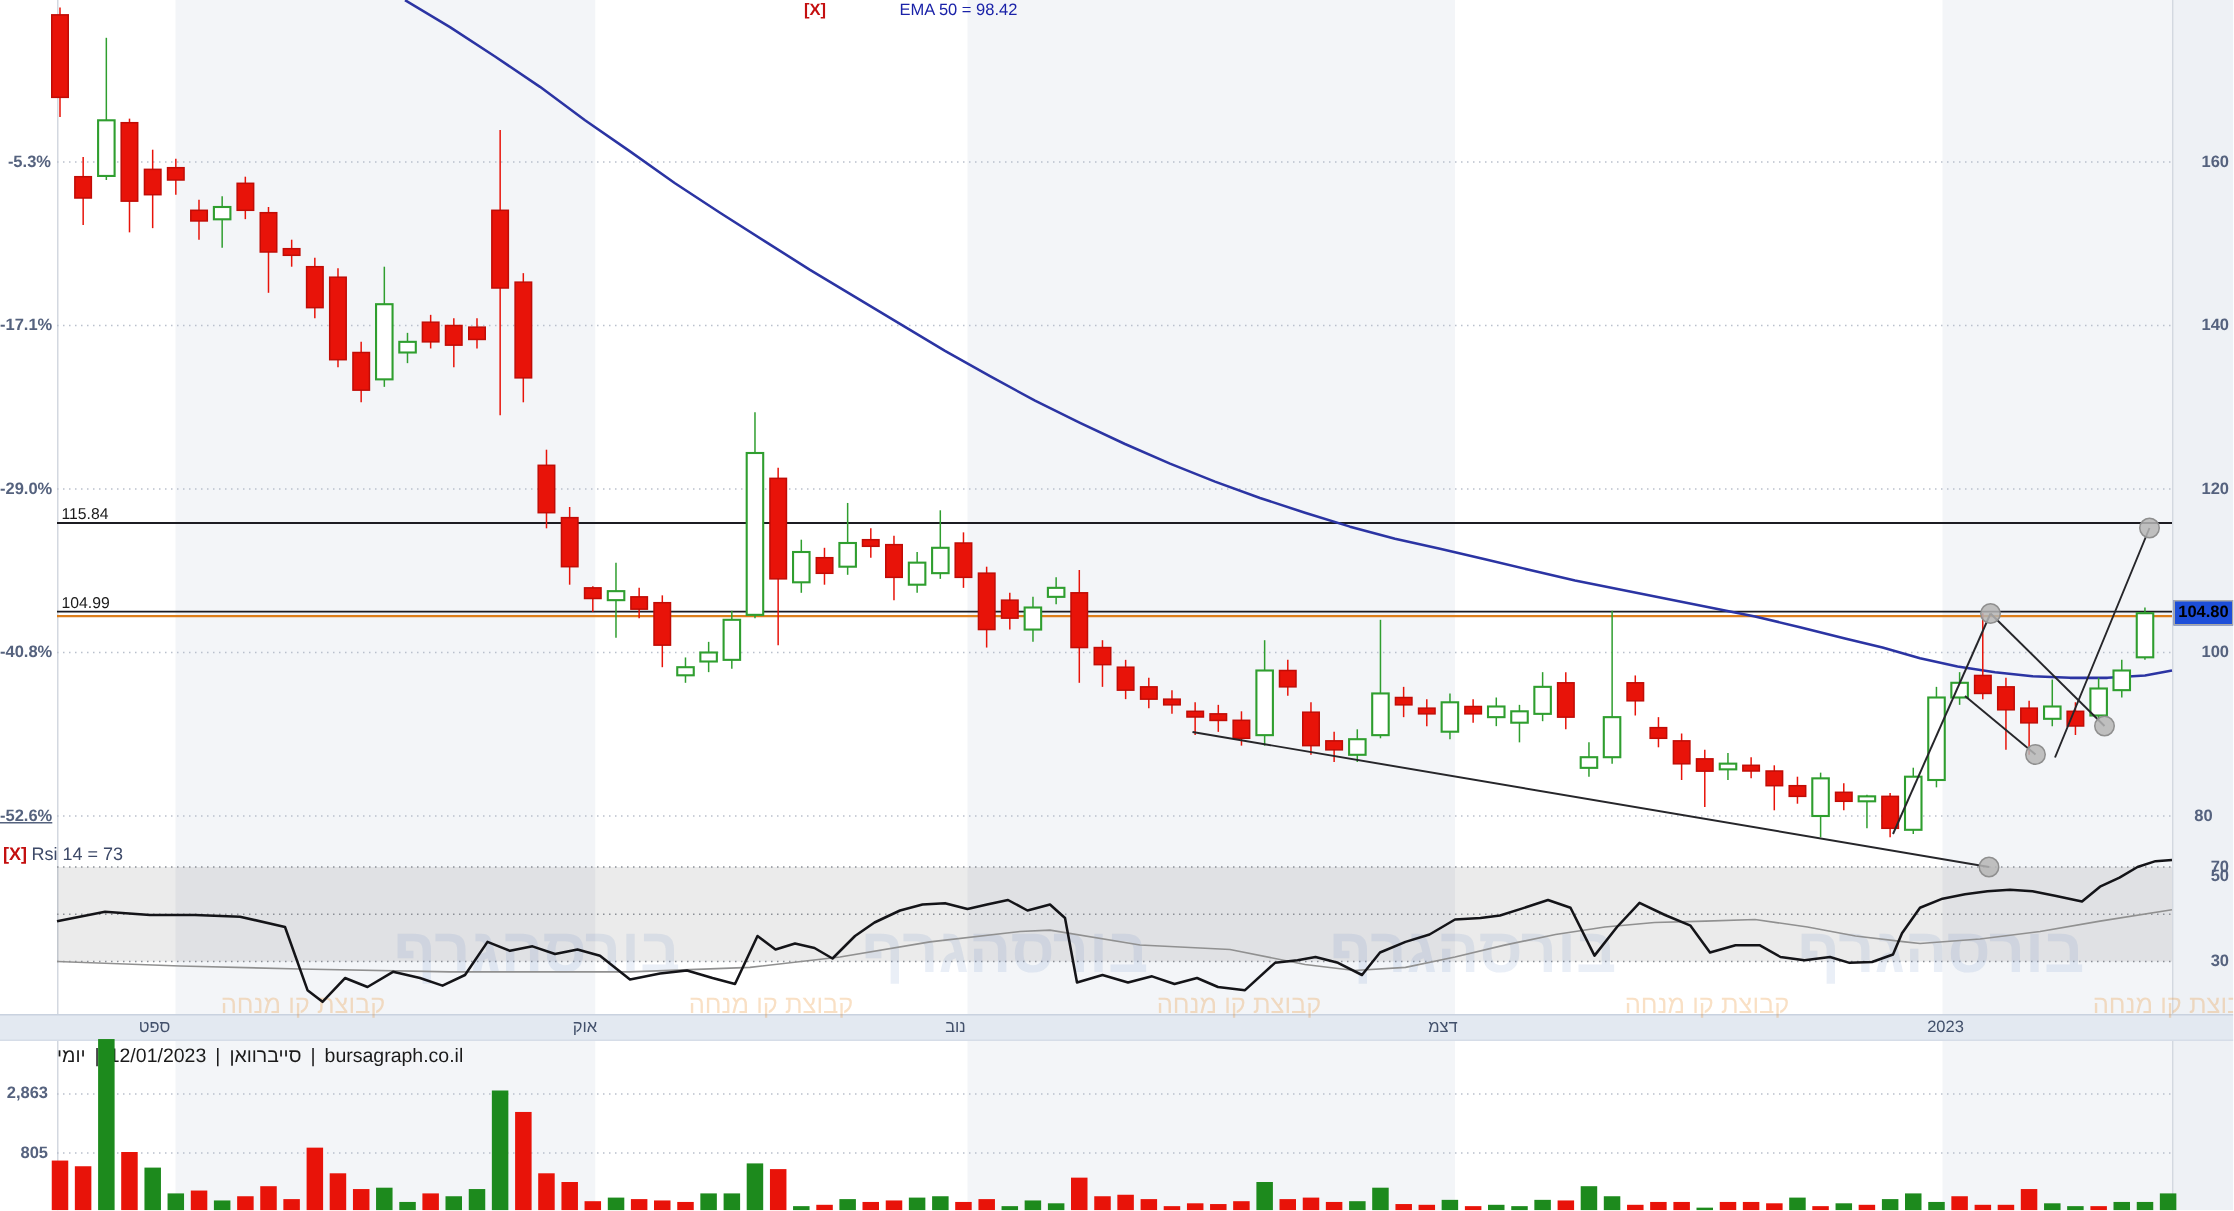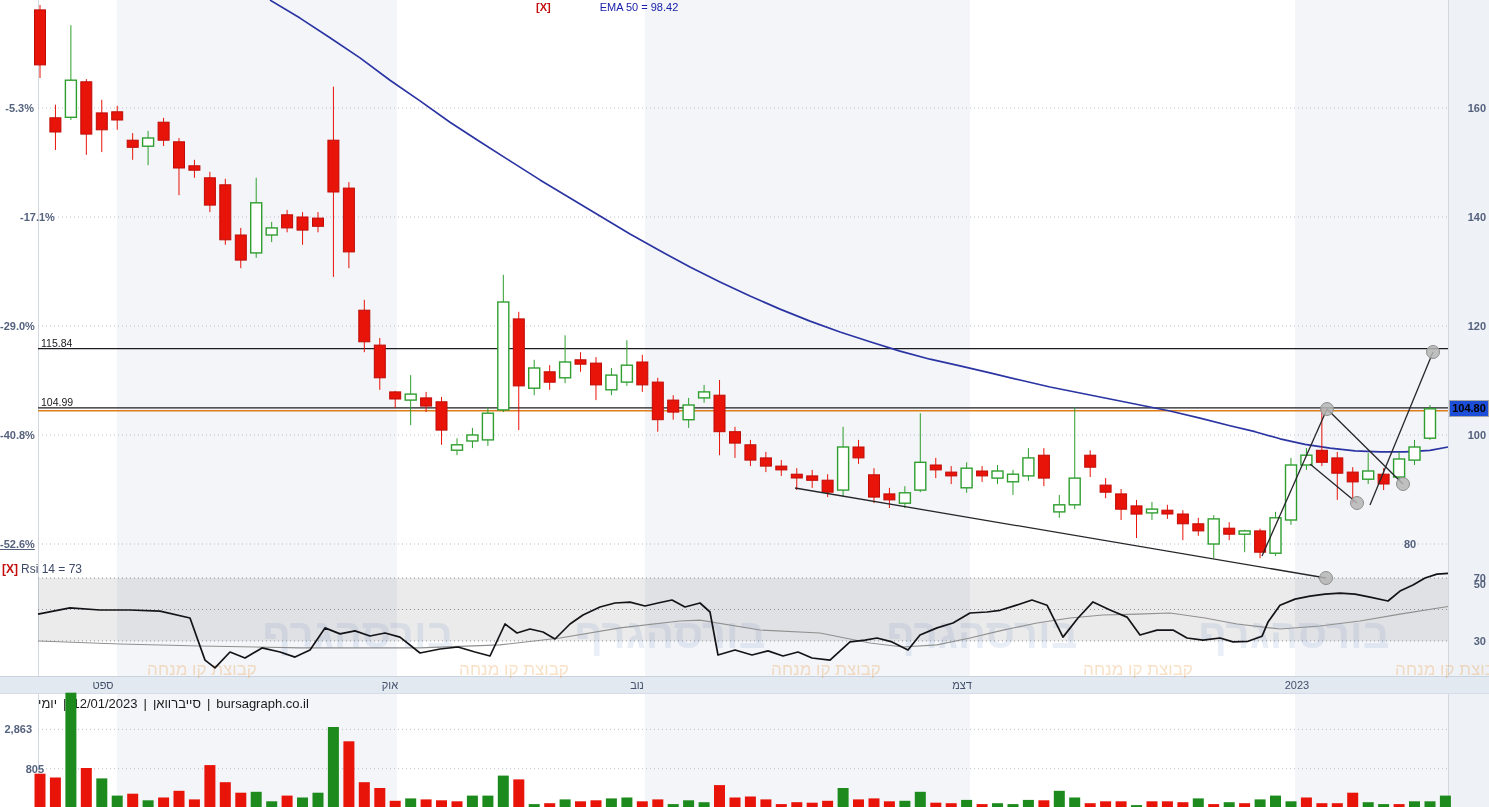--- a/index.html
+++ b/index.html
@@ -387,32 +387,32 @@
   </div>
   <div class="rsi-label">
     <span class="xmark">[X]</span><span class="txt">Rsi 14 = 73</span>
   </div>
 
   <div class="lbl level" style="left:41px;top:336px;">115.84</div>
   <div class="lbl level" style="left:41px;top:395px;">104.99</div>
 
   <div class="price-tag">104.80</div>
 <div class="lbl" style="left:0;width:34px;text-align:right;top:101px;">-5.3%</div>
-    <div class="lbl" style="left:0;width:34px;text-align:right;top:210px;padding-left:20px;">-17.1%</div>
+    <div class="lbl" style="left:0;width:34px;text-align:right;top:210px;">-17.1%</div>
     <div class="lbl" style="left:0;width:34px;text-align:right;top:319px;">-29.0%</div>
     <div class="lbl" style="left:0;width:34px;text-align:right;top:428px;">-40.8%</div>
     <div class="lbl" style="left:0;width:34px;text-align:right;top:537px;text-decoration:underline;">-52.6%</div>
     <div class="lbl" style="left:1452px;width:34px;text-align:right;top:101px;">160</div>
     <div class="lbl" style="left:1452px;width:34px;text-align:right;top:210px;">140</div>
     <div class="lbl" style="left:1452px;width:34px;text-align:right;top:319px;">120</div>
     <div class="lbl" style="left:1452px;width:34px;text-align:right;top:428px;">100</div>
-    <div class="lbl" style="left:1404px;width:34px;text-align:left;top:537px;">80</div>
+    <div class="lbl" style="left:1452px;width:34px;text-align:center;top:537px;">80</div>
     <div class="lbl" style="left:1452px;width:34px;text-align:right;top:571px;">70</div>
     <div class="lbl" style="left:1452px;width:34px;text-align:right;top:577px;">50</div>
     <div class="lbl" style="left:1452px;width:34px;text-align:right;top:634px;">30</div>
     <div class="lbl" style="left:0;width:32px;text-align:right;top:722px;">2,863</div>
-    <div class="lbl" style="left:12px;width:32px;text-align:right;top:762px;">805</div>
+    <div class="lbl" style="left:0;width:32px;text-align:right;top:762px;">805</div>
     <div class="lbl month" style="left:73px;width:60px;text-align:center;top:678px;">ספט</div>
     <div class="lbl month" style="left:360px;width:60px;text-align:center;top:678px;">אוק</div>
     <div class="lbl month" style="left:607px;width:60px;text-align:center;top:678px;">נוב</div>
     <div class="lbl month" style="left:932px;width:60px;text-align:center;top:678px;">דצמ</div>
     <div class="lbl month" style="left:1267px;width:60px;text-align:center;top:678px;">2023</div>
   </div>
 
 </body></html>

